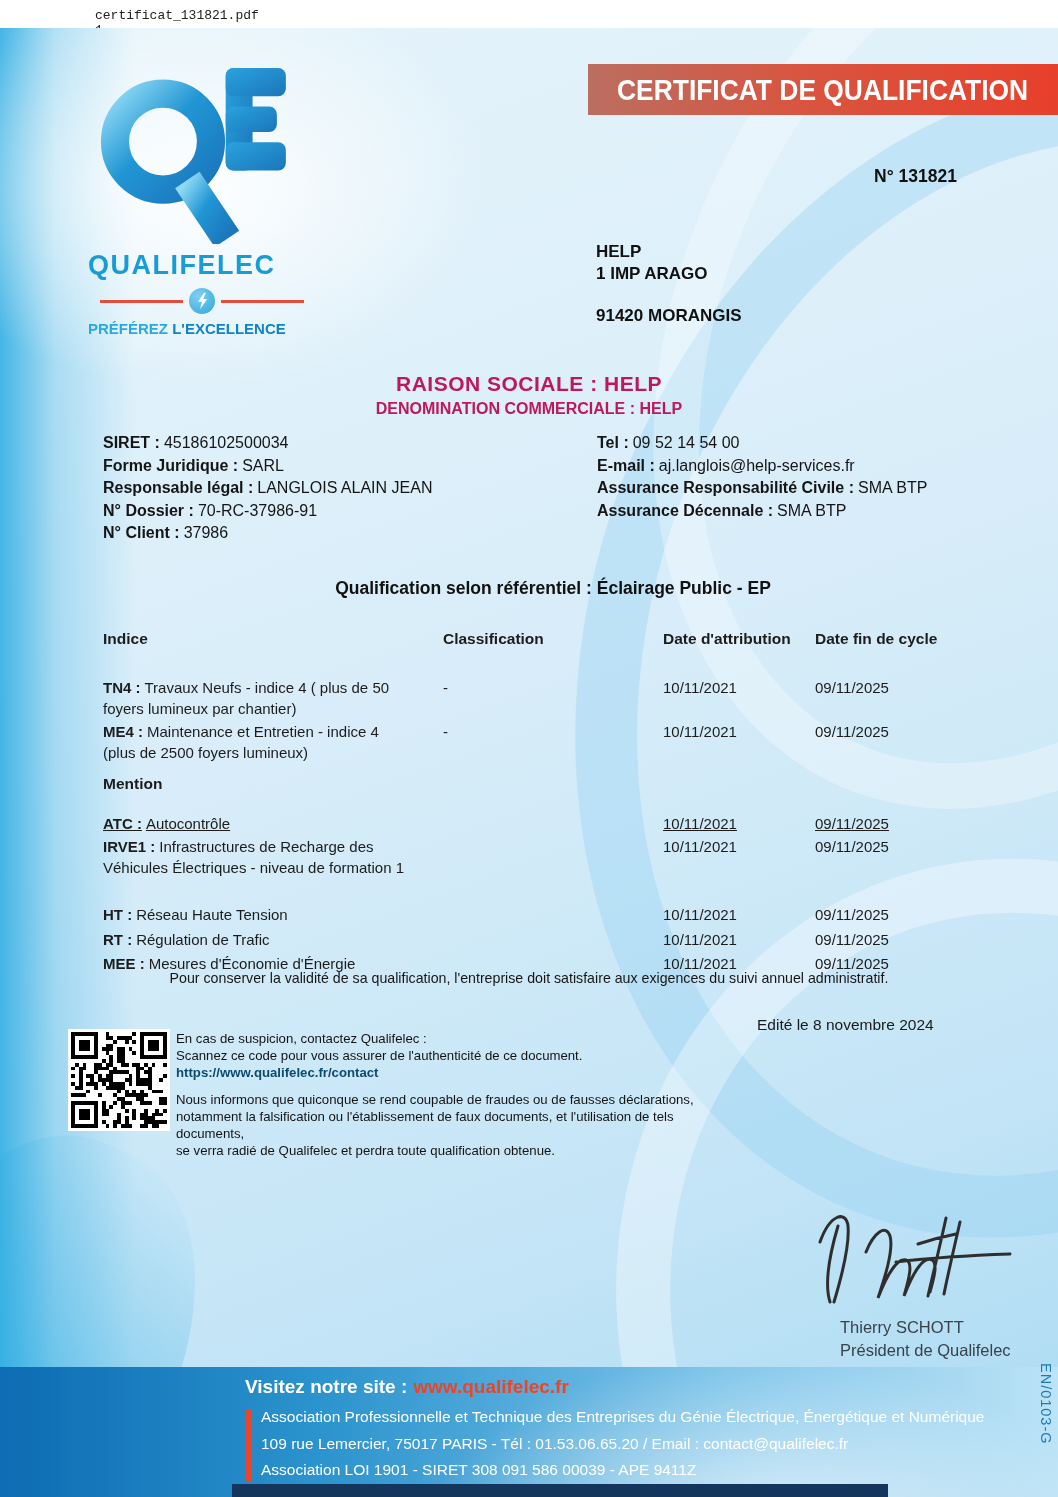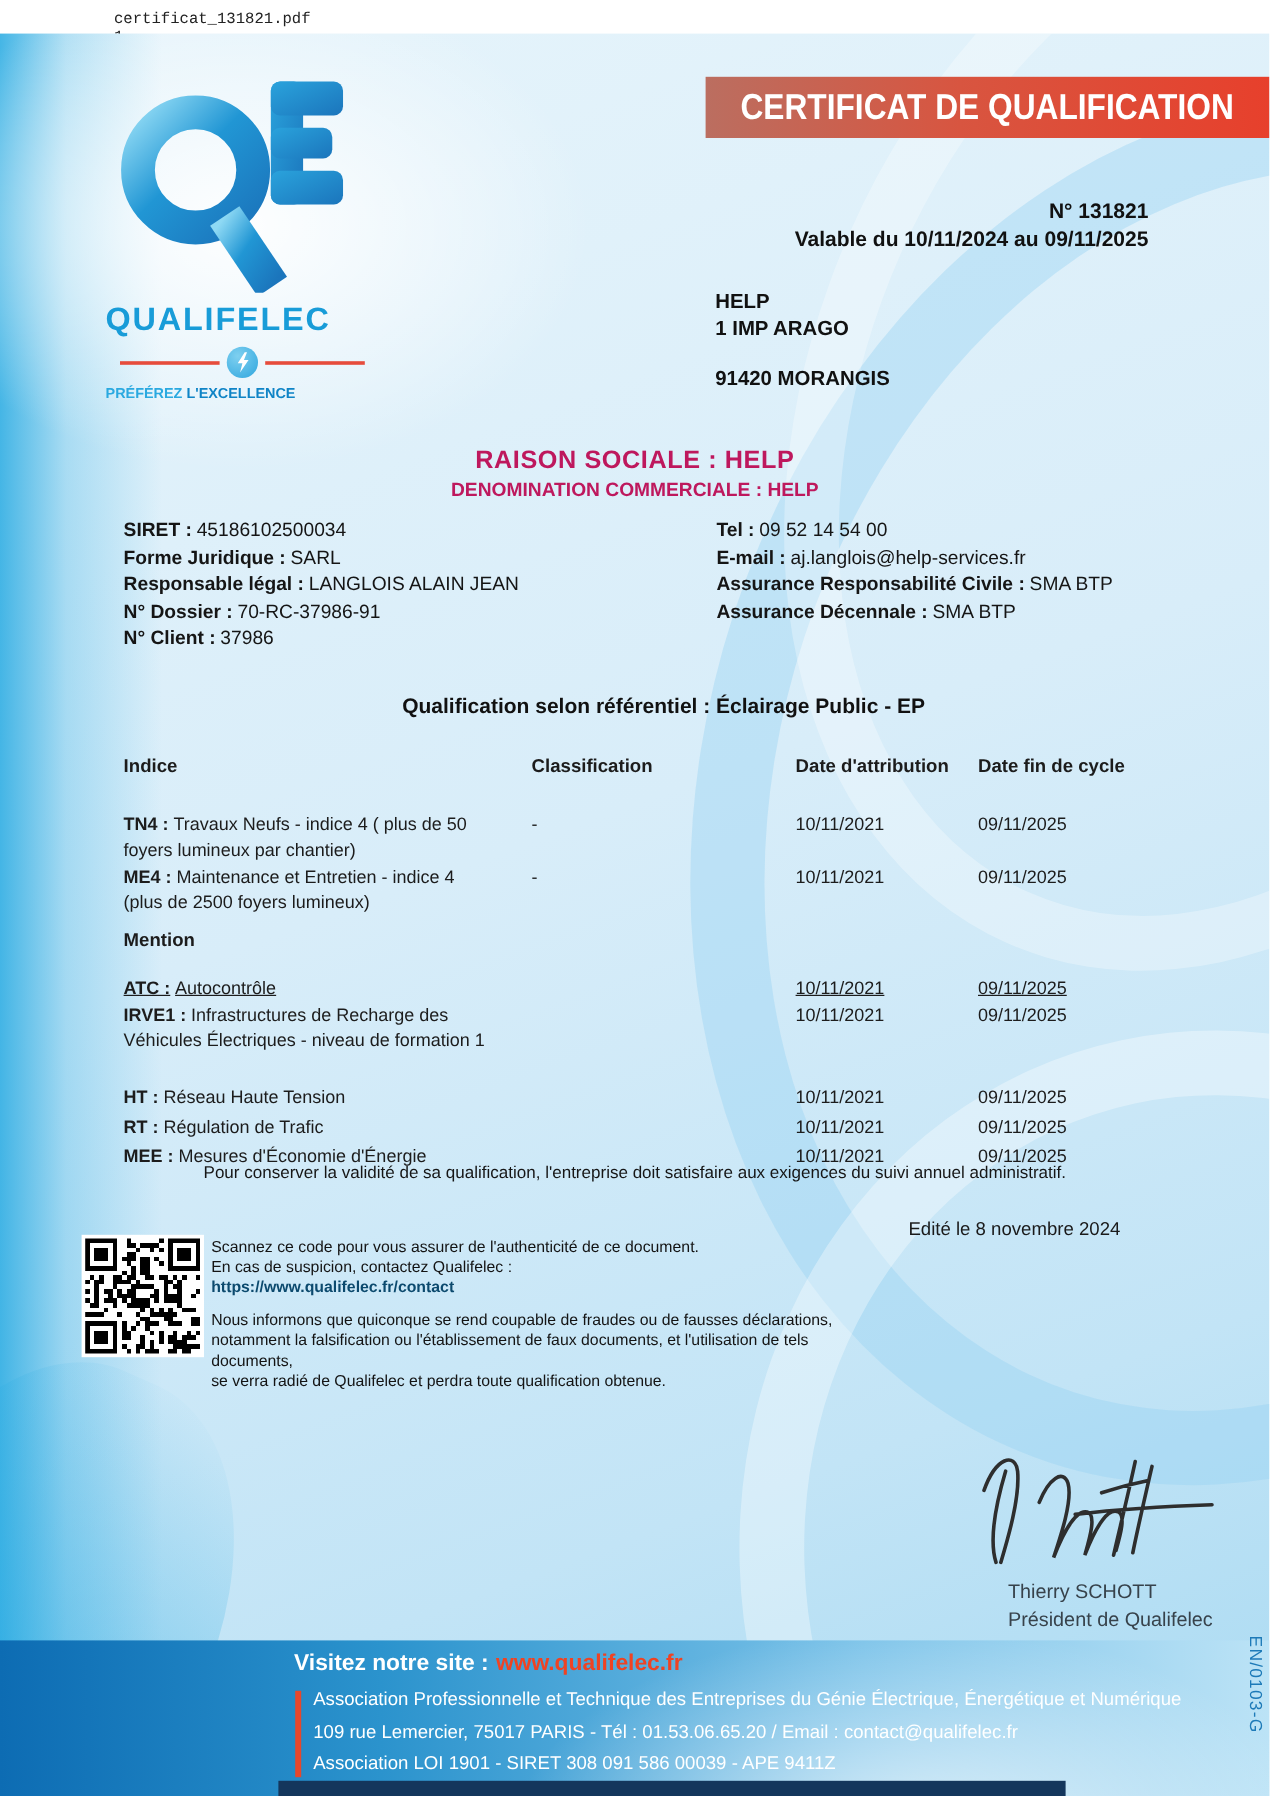--- a/index.html
+++ b/index.html
@@ -29,21 +29,21 @@
     display:flex; align-items:center; justify-content:center; }
   .banner span { color:#fff; font-weight:700; font-size:30px; letter-spacing:0px; transform:scaleX(0.88); white-space:nowrap; }
 
   
   .logo { position:absolute; left:88px; top:52px; width:228px; text-align:left; }
   .brand-name { color:#189cd8; font-weight:700; font-size:27px; letter-spacing:1.5px; margin-top:2px; }
   .divider { display:flex; align-items:center; justify-content:center; margin:7px 12px 6px 12px; }
   .divider .bar { flex:1; height:3px; background:#e64c3c; }
   .divider .bolt-circle { width:26px; height:26px; border-radius:50%; margin:0 6px;
      background:radial-gradient(circle at 35% 30%, #7fd0f0, #2fa6de); display:flex; align-items:center; justify-content:center; }
-  .tagline { font-size:12px; }
+  .tagline { font-size:15px; }
   .tagline .lt { color:#2aa9e0; font-weight:700; }
   .tagline .bd { color:#0f84c6; font-weight:700; }
 
   
   .num-block { position:absolute; right:101px; top:165px; text-align:right; font-weight:700; font-size:17.5px; color:#111; line-height:23px; }
   .recipient { position:absolute; left:596px; top:241px; font-weight:700; font-size:17px; color:#111; line-height:22px; }
   .recipient .city { margin-top:20px; }
 
   .identity { position:absolute; left:0; top:372px; width:100%; text-align:center; color:#be185d; }
   .identity .raison { font-weight:700; font-size:21px; letter-spacing:0.5px; }
@@ -149,21 +149,20 @@
       <div class="bar"></div>
     </div>
     <div class="tagline">
       <span class="lt">PRÉFÉREZ</span>
       <span class="bd">L'EXCELLENCE</span>
     </div>
   </div>
 
   <div class="num-block">
     <div>N° 131821</div>
-    <div>Valable du 10/11/2024 au 09/11/2025</div>
   </div>
 
   <div class="recipient">
     <div>HELP</div>
     <div>1 IMP ARAGO</div>
     <div class="city">91420 MORANGIS</div>
   </div>
 
   <div class="identity">
     <div class="raison">RAISON SOCIALE : HELP</div>
@@ -448,22 +447,22 @@
         <rect x="8" y="8" width="12" height="12" fill="#000"></rect>
         <rect x="72" y="0" width="28" height="28" fill="#000"></rect>
         <rect x="76" y="4" width="20" height="20" fill="#fff"></rect>
         <rect x="80" y="8" width="12" height="12" fill="#000"></rect>
         <rect x="0" y="72" width="28" height="28" fill="#000"></rect>
         <rect x="4" y="76" width="20" height="20" fill="#fff"></rect>
         <rect x="8" y="80" width="12" height="12" fill="#000"></rect>
       </svg>
   </div>
   <div class="qr-text">
+    <div>En cas de suspicion, contactez Qualifelec :</div>
     <div>Scannez ce code pour vous assurer de l'authenticité de ce document.</div>
-    <div>En cas de suspicion, contactez Qualifelec :</div>
     <div><a class="lnk" href="#">https://www.qualifelec.fr/contact</a></div>
     <div class="warn">Nous informons que quiconque se rend coupable de fraudes ou de fausses déclarations,
 notamment la falsification ou l'établissement de faux documents, et l'utilisation de tels documents,
 se verra radié de Qualifelec et perdra toute qualification obtenue.</div>
   </div>
 
   <svg class="sig-svg" width="215" height="115" viewBox="0 0 215 115">
     <path d="M38,28 C30,55 24,85 30,104 M20,44 C30,16 46,12 48,28 C50,50 40,84 34,104 M66,54 C74,34 86,26 90,38 C94,52 84,82 78,100 C88,74 98,60 106,62 C114,64 108,84 104,98 C114,72 124,58 132,62 C138,65 134,80 130,94 M118,46 C130,42 146,38 156,36 M146,20 C140,48 132,80 128,98 M160,24 C154,50 148,76 144,96 M96,64 C130,60 180,57 210,56" stroke="#2e2e2e" stroke-width="3" fill="none" stroke-linecap="round"></path>
   </svg>
   <div class="sig-name">

